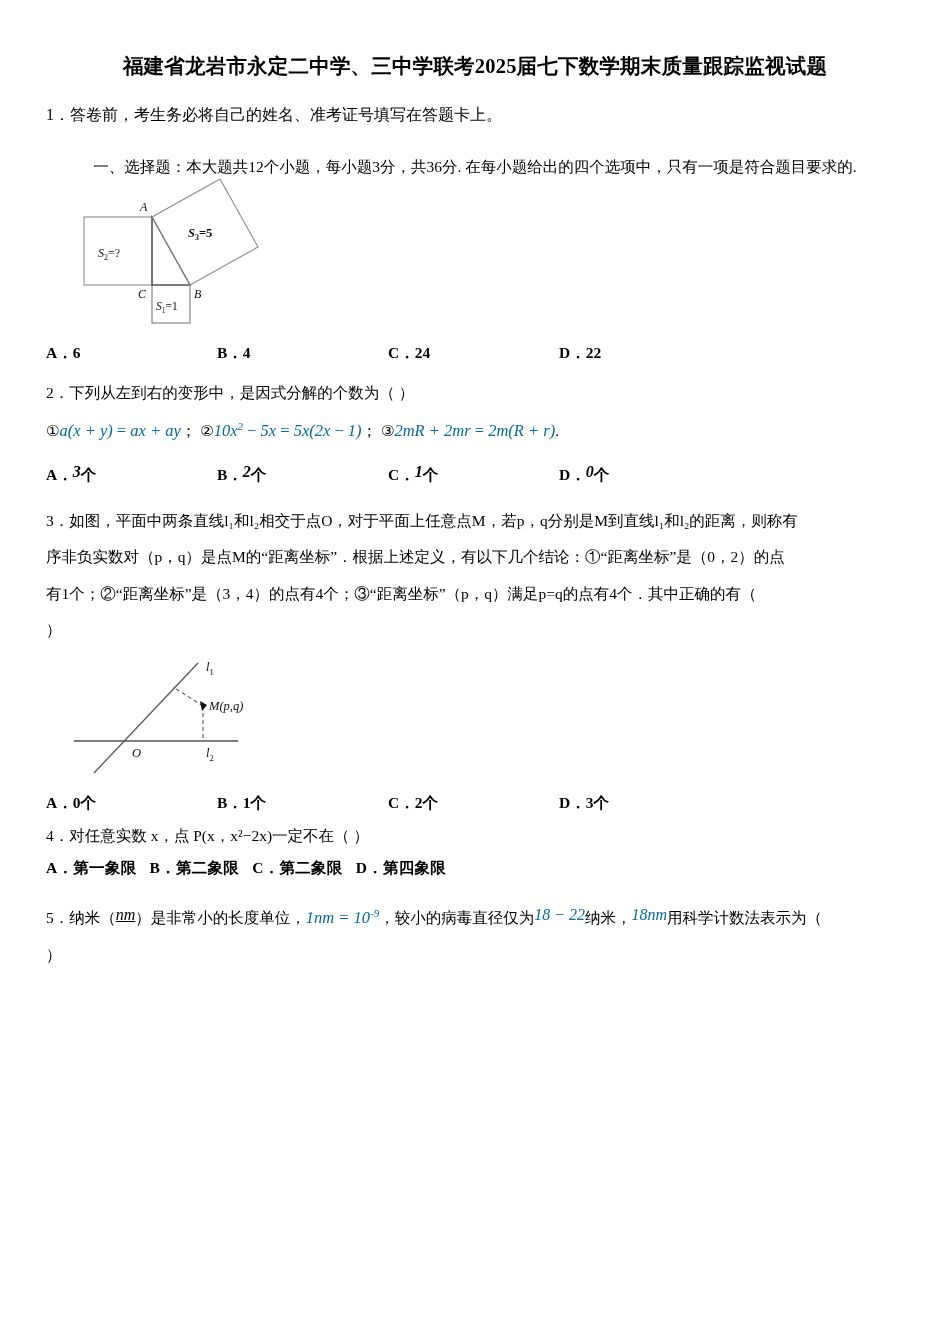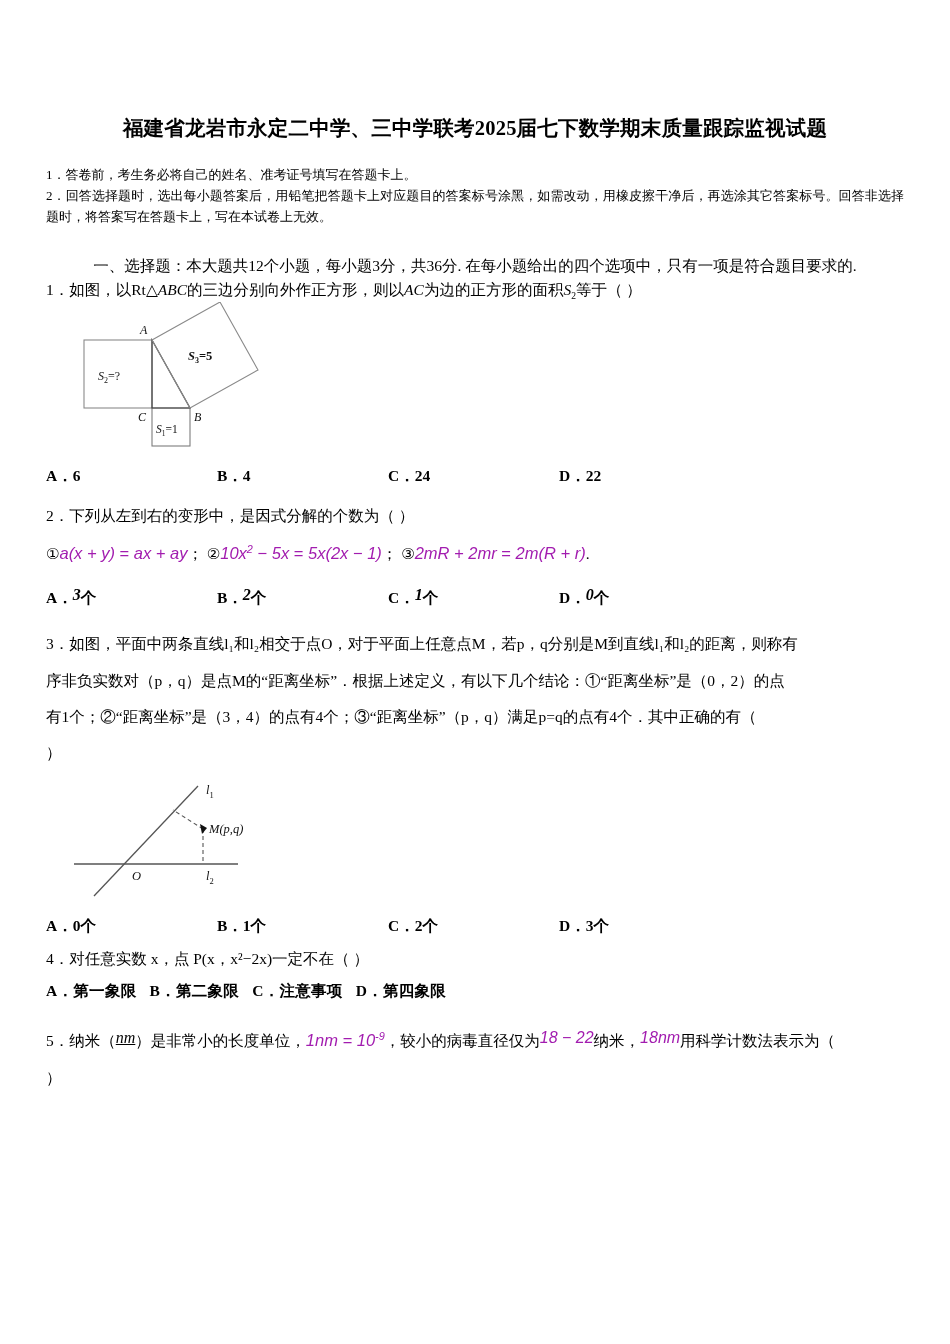--- a/index.html
+++ b/index.html
@@ -9,39 +9,38 @@
   }
   body {
     width: 950px;
     height: 1344px;
     position: relative;
     font-family: "Liberation Serif", "DejaVu Serif", serif;
     color: #000;
     overflow: hidden;
   }
   .page {
-    padding: 80px 46px 0 46px;
+    padding: 53px 46px 0 46px;
     box-sizing: border-box;
-    margin-top: 35px;
   }
   .doc-title {
     font-size: 20.5px;
     font-weight: bold;
     text-align: center;
     letter-spacing: 0.2px;
     margin: 0 0 22px 0;
     line-height: 1.3;
   }
   .notice-head {
     font-size: 15.5px;
     margin: 0 0 5px 0;
     line-height: 1.5;
   }
   .notice-item {
-    font-size: 13px;
+    font-size: 16px;
     line-height: 1.62;
     margin: 0;
     text-align: justify;
   }
   .gap-lg { height: 27px; }
   .gap-md { height: 17px; }
   .gap-sm { height: 10px; }
   .section-head {
     font-size: 15.5px;
     line-height: 1.55;
@@ -72,24 +71,24 @@
     white-space: nowrap;
   }
   .options-inline {
     font-size: 15.5px;
     font-weight: bold;
     margin: 0;
     letter-spacing: 0.3px;
   }
   .options-inline .sp { display: inline-block; width: 13px; }
   .math {
-    font-family: Liberation Sans, sans-serif;
+    font-family: Liberation Serif, serif;
     font-style: italic;
     font-size: 16.5px;
-    color: #a21caf;
+    color: #0369a1;
   }
   .math .op { font-style: normal; }
   .math-sm {
     font-family: "Liberation Serif", "DejaVu Serif", serif;
     font-style: italic;
     font-size: 15px;
     text-decoration: underline;
   }
   .circled {
     font-style: normal;
@@ -113,29 +112,25 @@
   }
 </style>
 </head>
 <body>
 
 <div class="page">
 
   <h1 class="doc-title">福建省龙岩市永定二中学、三中学联考2025届七下数学期末质量跟踪监视试题</h1>
 
   <p class="notice-item">1．答卷前，考生务必将自己的姓名、准考证号填写在答题卡上。</p>
-  <p class="notice-item">2．回答选择题时，选出每小题答案后，用铅笔把答题卡上对应题目的答案标号涂黑，如需改动，用橡皮擦干净后，再选涂其它答案标号。回答非选择题时，将答案写在答题卡上，写在本试卷上无效。</p>
 
   <div class="gap-lg"></div>
 
   <p class="section-head">一、选择题：本大题共12个小题，每小题3分，共36分. 在每小题给出的四个选项中，只有一项是符合题目要求的.</p>
 
-  <p class="q-text">
-    <span>1．</span><span>如图，以Rt△</span><i>ABC</i><span>的三边分别向外作正方形，则以</span><i>AC</i><span>为边的正方形的面积</span><i>S</i><sub>2</sub><span>等于（      ）</span>
-  </p>
 
   <div class="fig-wrap">
     <svg width="240" height="150" viewBox="0 0 240 150">
 
       <rect x="14" y="38" width="68" height="68" fill="none" stroke="#8a8a8a" stroke-width="1.1"></rect>
 
       <rect x="82" y="106" width="38" height="38" fill="none" stroke="#7d7d7d" stroke-width="1.1"></rect>
 
       <path d="M82,38 L82,106 L120,106 Z" fill="none" stroke="#444" stroke-width="1.2"></path>
 
@@ -220,21 +215,21 @@
 
   <div class="gap-sm"></div>
 
   <p class="q-text">
     <span>4．</span><span>对任意实数 x，点 P(x，x²−2x)一定不在（        ）</span>
   </p>
 
   <div class="gap-sm"></div>
 
   <p class="options-inline">
-    <span>A．第一象限</span><span class="sp"></span><span>B．第二象限</span><span class="sp"></span><span>C．注意事项</span><span class="sp"></span><span>D．第四象限</span>
+    <span>A．第一象限</span><span class="sp"></span><span>B．第二象限</span><span class="sp"></span><span>C．第二象限</span><span class="sp"></span><span>D．第四象限</span>
   </p>
 
   <div class="gap-md"></div>
 
   <p class="q-text-loose">
     <span>5．</span><span>纳米（</span><span class="math-sm raised">nm</span><span>）是非常小的长度单位，</span><span class="math"><span>1nm = 10</span><sup>-9</sup></span><span>，较小的病毒直径仅为</span><span class="math raised">18 − 22</span><span>纳米，</span><span class="math raised">18nm</span><span>用科学计数法表示为（</span><br>
     <span>）</span>
   </p>
 
 </div>

